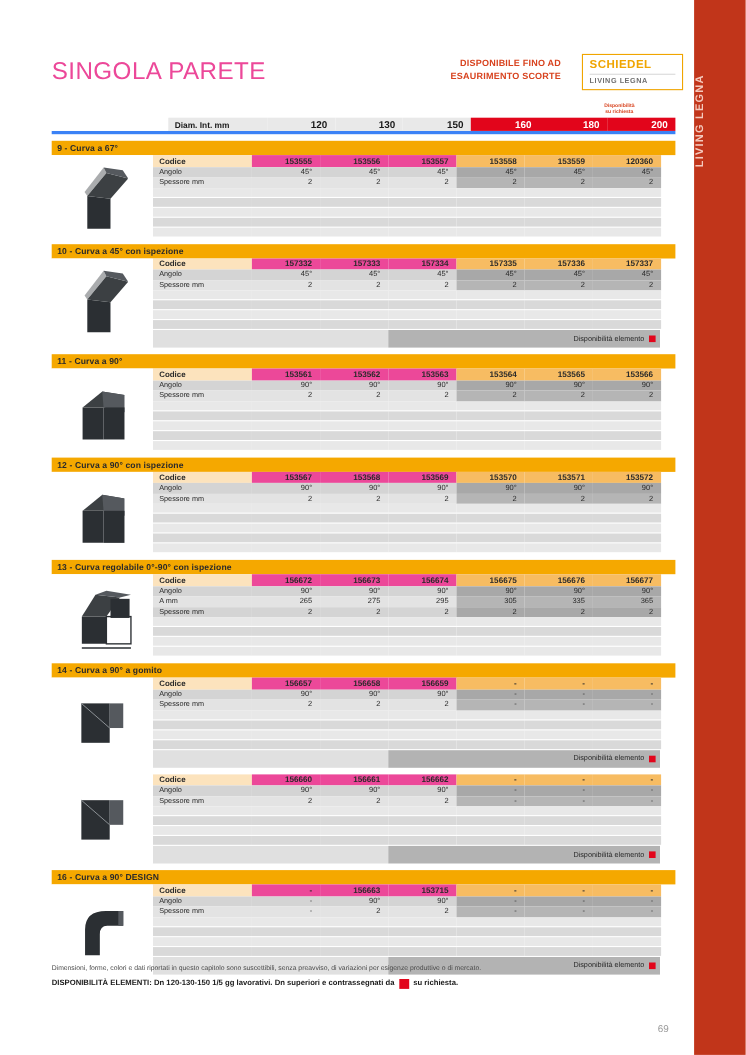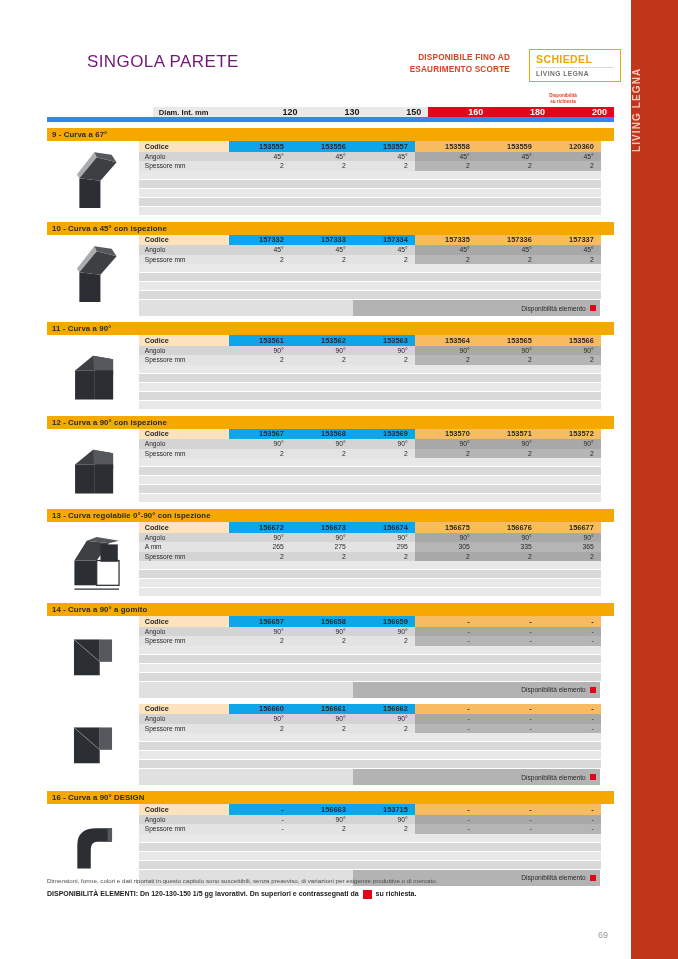--- a/index.html
+++ b/index.html
@@ -36,25 +36,24 @@
     transform: rotate(180deg);
     transform-origin: center;
     white-space: nowrap;
     height: 140px;
   }
 
   
   .page-title {
     position: absolute;
     left: 47px; top: 52px;
-    font-size: 17px;
+    font-size: 22px;
     font-weight: normal;
     letter-spacing: 0.4px;
-    color: #701a75;
-    margin-left: 40px;
+    color: #ec4899;
   }
   .avail-note {
     position: absolute;
     left: 392px; top: 52px;
     width: 118px;
     text-align: right;
     color: #d8431f;
     font-size: 8.2px;
     font-weight: bold;
     line-height: 12px;
@@ -102,21 +101,21 @@
     line-height: 5.6px;
     font-weight: bold;
   }
 
   
   .dim-row {
     position: relative;
     margin-top: 14px;
     height: 15px;
     display: flex;
-    border-bottom: 5px solid #3b82f6;
+    border-bottom: 3px solid #3b82f6;
   }
   .dim-spacer { width: 106px; background: #ffffff; }
   .dim-label {
     width: 90px;
     background: #e9e9e9;
     color: #1a1a1a;
     font-size: 7.6px;
     font-weight: bold;
     display: flex; align-items: center;
     padding-left: 6px;
@@ -174,21 +173,21 @@
     width: 62px;
     font-size: 6.8px;
     color: #2a2a2a;
     display: flex; align-items: center; justify-content: flex-end;
     padding-right: 7px;
   }
 
   
   .row.codice { height: 10.5px; }
   .row.codice .rlabel { background: #fce3bd; font-weight: bold; font-size: 7.2px; }
-  .row.codice .rcell  { background: #0ea5e9; font-weight: bold; font-size: 7.4px; }
+  .row.codice .rcell  { background: #ec4899; font-weight: bold; font-size: 7.4px; }
   .row.codice .rlabel.hot, .row.codice .rcell.hot { background: #f7bc62; }
 
   
   .row.d1 .rlabel, .row.d1 .rcell { background: #d4d4d4; }
   .row.d1 .rlabel.hot, .row.d1 .rcell.hot { background: #a8a8a8; }
   .row.d2 .rlabel, .row.d2 .rcell { background: #e3e3e3; }
   .row.d2 .rlabel.hot, .row.d2 .rcell.hot { background: #b5b5b5; }
 
   
   .filler { display: flex; }

